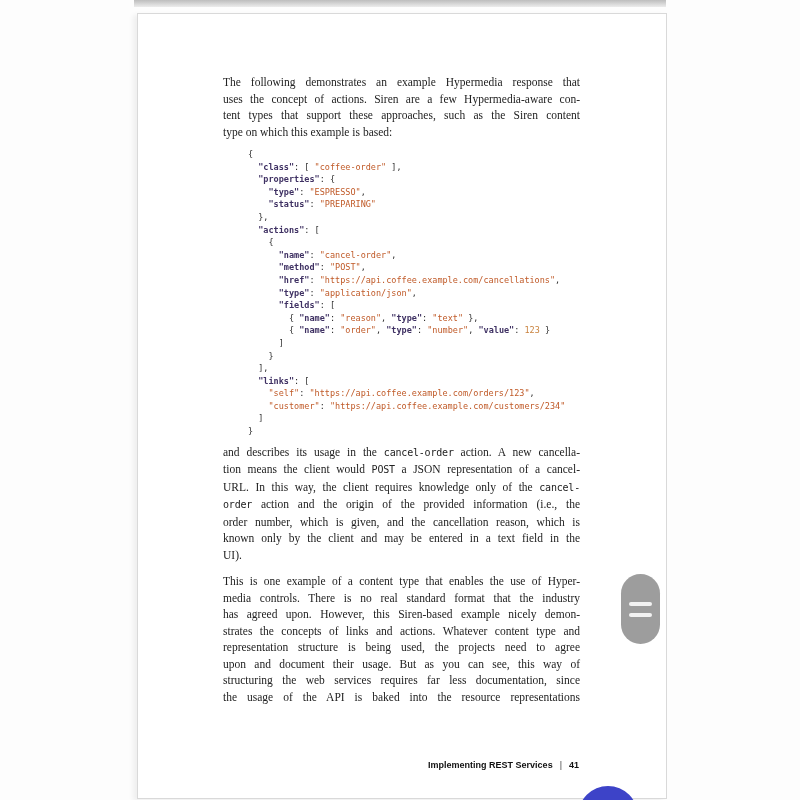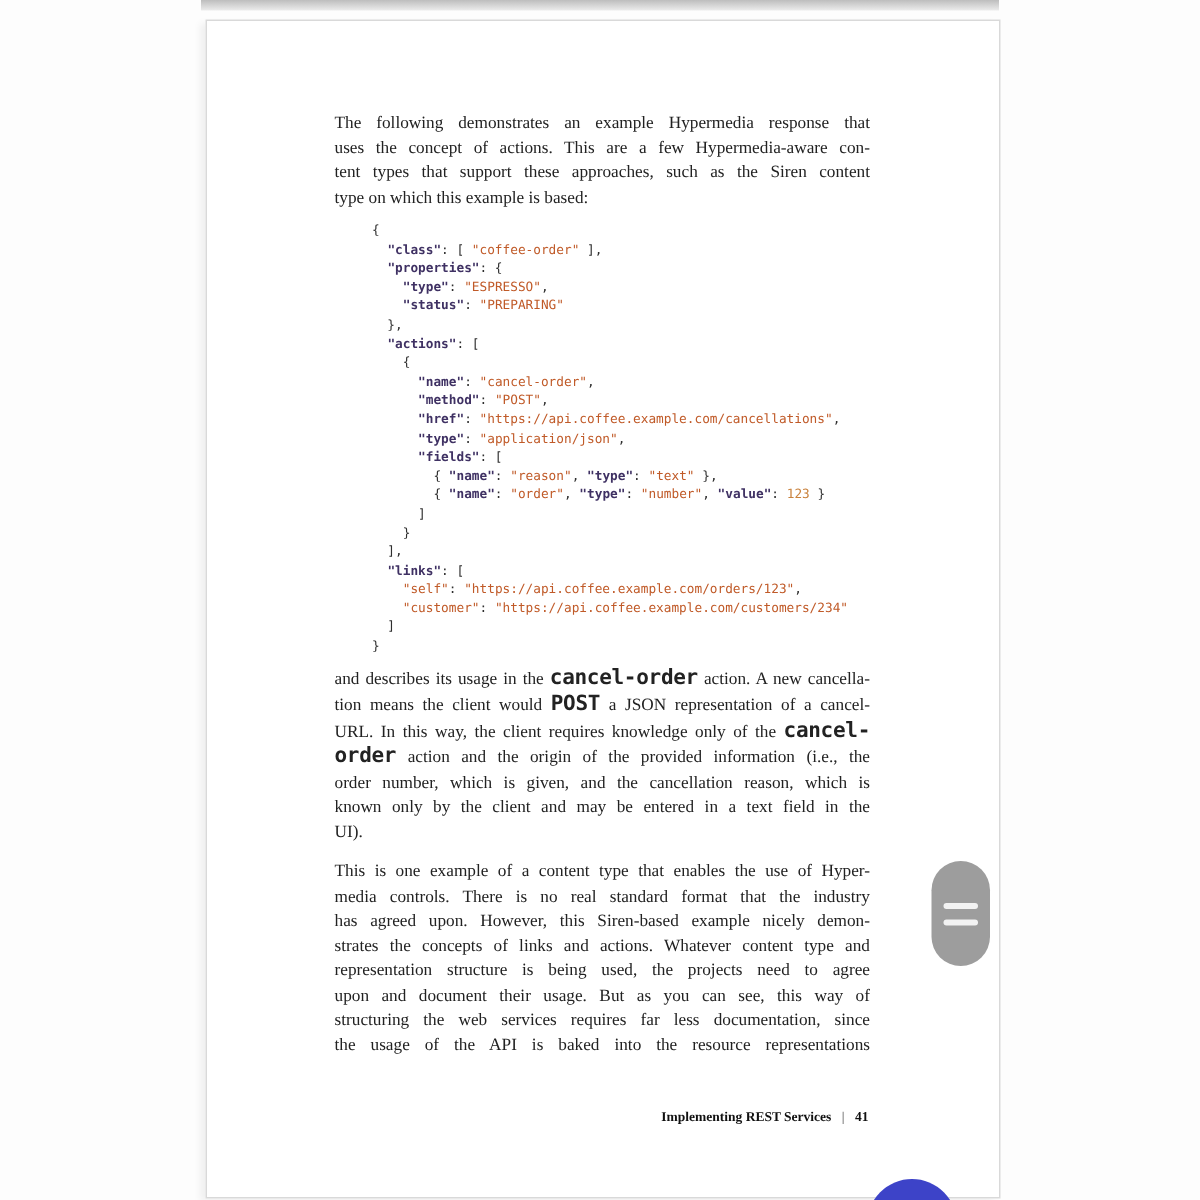--- a/index.html
+++ b/index.html
@@ -25,42 +25,42 @@
   }
 
   .content {
     position:absolute; left:85px; top:60px; width:357px;
     color:#222; font-size:11.5px; line-height:16.5px;
   }
   .para .line { text-align:justify; }
   .para .line.just { text-align-last:justify; }
   .inline-code {
     font-family:"DejaVu Sans Mono", monospace;
-    font-size:14px; letter-spacing:-0.2px;font-weight:bold;
+    font-size:10px; letter-spacing:-0.2px;
   }
 
   
   .codeblock {
     margin:8px 0 6px 25px;
     font-family:"DejaVu Sans Mono", monospace;
     font-size:8.5px; line-height:12.6px;
   }
   .code-line { white-space:pre; }
   .tok-p { color:var(--c-punct,#2e2e2e); }
   .tok-k { color:var(--c-key,#3f3163); font-weight:bold; }
   .tok-s { color:var(--c-str,#c05a28); }
   .tok-n { color:var(--c-num,#c9823d); }
 
   .p-gap1 { margin-top:6px; }
   .p-gap2 { margin-top:10px; }
 
   
   .footer {
-    position:absolute; right:87px; top:725px;
-    font-family:Liberation Serif, serif;
+    position:absolute; right:87px; top:746px;
+    font-family:Liberation Sans, sans-serif;
     font-size:9px; font-weight:bold; color:#111;
     white-space:nowrap;
   }
   .footer .sep { font-weight:normal; color:#444; margin:0 7px; }
 
   
   .pill {
     position:absolute; left:621px; top:574px; width:39px; height:70px;
     background:var(--c-pill,#9d9d9d); border-radius:20px;
     cursor:pointer;
@@ -85,21 +85,21 @@
 <body>
 
 <div class="stage">
 
   <div class="prev-strip"></div>
 
   <div class="page">
     <div class="content">
       <div class="para">
           <div class="line just"><span>The following demonstrates an example Hypermedia response that</span></div>
-          <div class="line just"><span>uses the concept of actions. This are a few Hypermedia-aware con-</span></div>
+          <div class="line just"><span>uses the concept of actions. Siren are a few Hypermedia-aware con-</span></div>
           <div class="line just"><span>tent types that support these approaches, such as the Siren content</span></div>
           <div class="line"><span>type on which this example is based:</span></div>
         </div>
       <div class="codeblock">
           <div class="code-line"><span class="tok-p">{</span></div>
           <div class="code-line"><span class="tok-p">  </span><span class="tok-k">"class"</span><span class="tok-p">: [ </span><span class="tok-s">"coffee-order"</span><span class="tok-p"> ],</span></div>
           <div class="code-line"><span class="tok-p">  </span><span class="tok-k">"properties"</span><span class="tok-p">: {</span></div>
           <div class="code-line"><span class="tok-p">    </span><span class="tok-k">"type"</span><span class="tok-p">: </span><span class="tok-s">"ESPRESSO"</span><span class="tok-p">,</span></div>
           <div class="code-line"><span class="tok-p">    </span><span class="tok-k">"status"</span><span class="tok-p">: </span><span class="tok-s">"PREPARING"</span></div>
           <div class="code-line"><span class="tok-p">  },</span></div>

